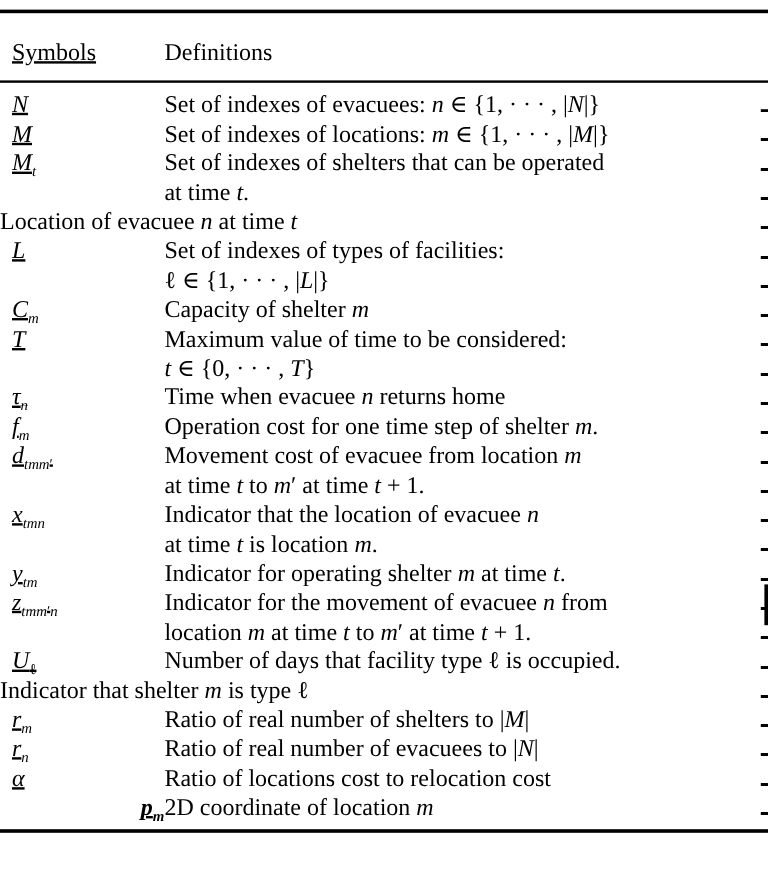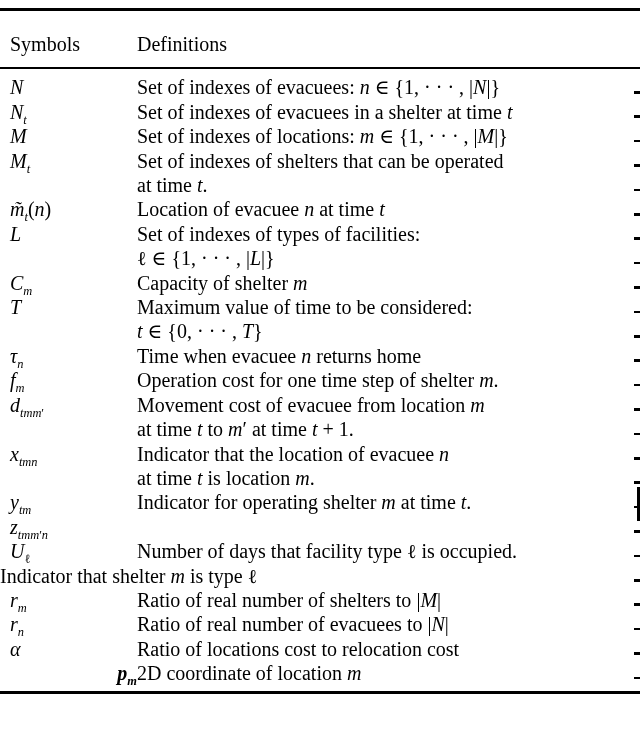--- a/index.html
+++ b/index.html
@@ -11,21 +11,21 @@
     font-family:"Liberation Serif","DejaVu Serif",serif;
     font-size:20px;
     line-height:24.4px;
     overflow:hidden;
   }
   .rule{background:#000;width:640px;}
   .toprule{margin-top:8px;height:3px;}
   .midrule{height:2px;}
   .bottomrule{height:3px;}
   .header-row{display:flex;padding:21px 0 11px 0;}
-  .sym{flex:0 0 137px;padding-left:10px;box-sizing:border-box;}
+  .sym{flex:0 0 137px;padding-left:10px;box-sizing:border-box;text-decoration:underline;}
   .def{flex:1;padding-right:3px;}
   .body{padding:6px 0 5px 0;}
   .row{display:flex;}
   i{font-style:italic;}
   sub{font-size:0.62em;line-height:0;}
   .boldm{font-weight:bold;text-align:right;}
   .mt{white-space:normal;}
   .edge-dashes{
     position:absolute;right:0;top:91px;width:6px;height:595px;
     background:repeating-linear-gradient(to bottom,#000 0 2.5px,transparent 2.5px 24.4px);
@@ -44,33 +44,28 @@
   </div>
 
   <div class="rule midrule"></div>
 
   <div class="body" id="rows">
       <div class="row">
         <div class="sym"><i>N</i></div>
         <div class="def">Set of indexes of evacuees: <span class="mt"><i>n</i> ∈ {1, · · · , |<i>N</i>|}</span></div>
       </div>
       <div class="row">
-        <div class="sym"><i>N</i><sub><i>t</i></sub></div>
-        <div class="def">Set of indexes of evacuees in a shelter at time <span class="mt"><i>t</i></span></div>
-      </div>
-      <div class="row">
         <div class="sym"><i>M</i></div>
         <div class="def">Set of indexes of locations: <span class="mt"><i>m</i> ∈ {1, · · · , |<i>M</i>|}</span></div>
       </div>
       <div class="row">
         <div class="sym"><i>M</i><sub><i>t</i></sub></div>
         <div class="def">Set of indexes of shelters that can be operated<br>at time <span class="mt"><i>t</i></span>.</div>
       </div>
       <div class="row">
-        <div class="sym"><i>m̃</i><sub><i>t</i></sub>(<i>n</i>)</div>
         <div class="def">Location of evacuee <span class="mt"><i>n</i></span> at time <span class="mt"><i>t</i></span></div>
       </div>
       <div class="row">
         <div class="sym"><i>L</i></div>
         <div class="def">Set of indexes of types of facilities:<br><span class="mt">ℓ ∈ {1, · · · , |<i>L</i>|}</span></div>
       </div>
       <div class="row">
         <div class="sym"><i>C</i><sub><i>m</i></sub></div>
         <div class="def">Capacity of shelter <span class="mt"><i>m</i></span></div>
       </div>
@@ -93,20 +88,21 @@
       <div class="row">
         <div class="sym"><i>x</i><sub><i>tmn</i></sub></div>
         <div class="def">Indicator that the location of evacuee <span class="mt"><i>n</i></span><br>at time <span class="mt"><i>t</i></span> is location <span class="mt"><i>m</i></span>.</div>
       </div>
       <div class="row">
         <div class="sym"><i>y</i><sub><i>tm</i></sub></div>
         <div class="def">Indicator for operating shelter <span class="mt"><i>m</i></span> at time <span class="mt"><i>t</i></span>.</div>
       </div>
       <div class="row">
         <div class="sym"><i>z</i><sub><i>tmm</i>′<i>n</i></sub></div>
+        <div class="def">Indicator for the movement of evacuee <span class="mt"><i>n</i></span> from<br>location <span class="mt"><i>m</i></span> at time <span class="mt"><i>t</i></span> to <span class="mt"><i>m</i>′</span> at time <span class="mt"><i>t</i> + 1</span>.</div>
       </div>
       <div class="row">
         <div class="sym"><i>U</i><sub>ℓ</sub></div>
         <div class="def">Number of days that facility type <span class="mt">ℓ</span> is occupied.</div>
       </div>
       <div class="row">
         <div class="def">Indicator that shelter <span class="mt"><i>m</i></span> is type <span class="mt">ℓ</span></div>
       </div>
       <div class="row">
         <div class="sym"><i>r</i><sub><i>m</i></sub></div>

